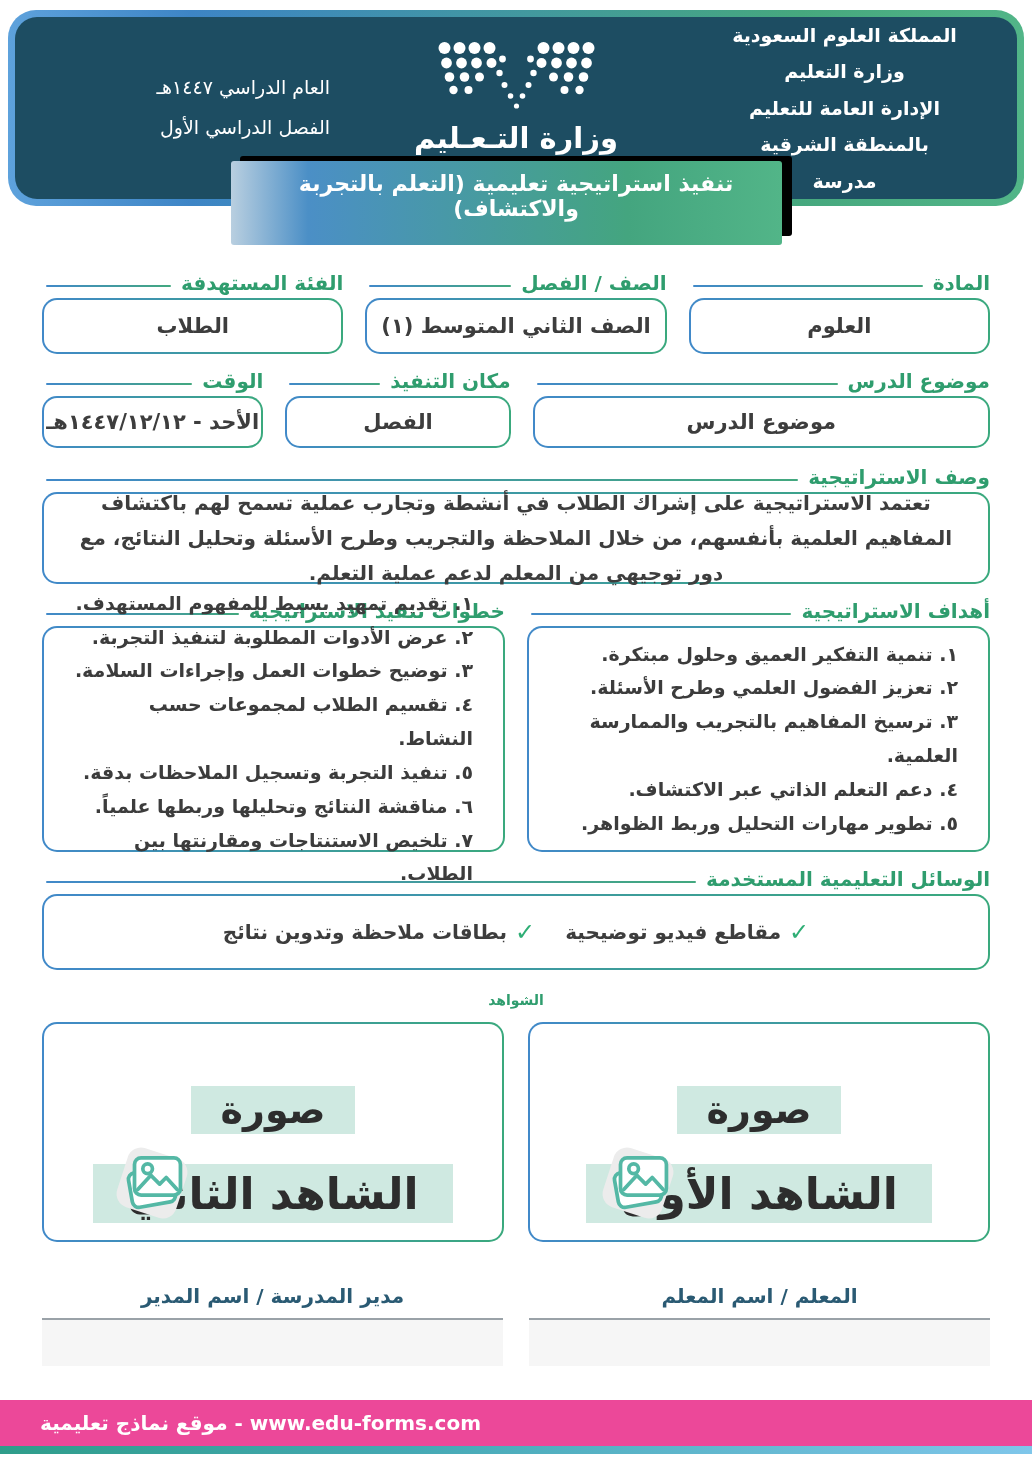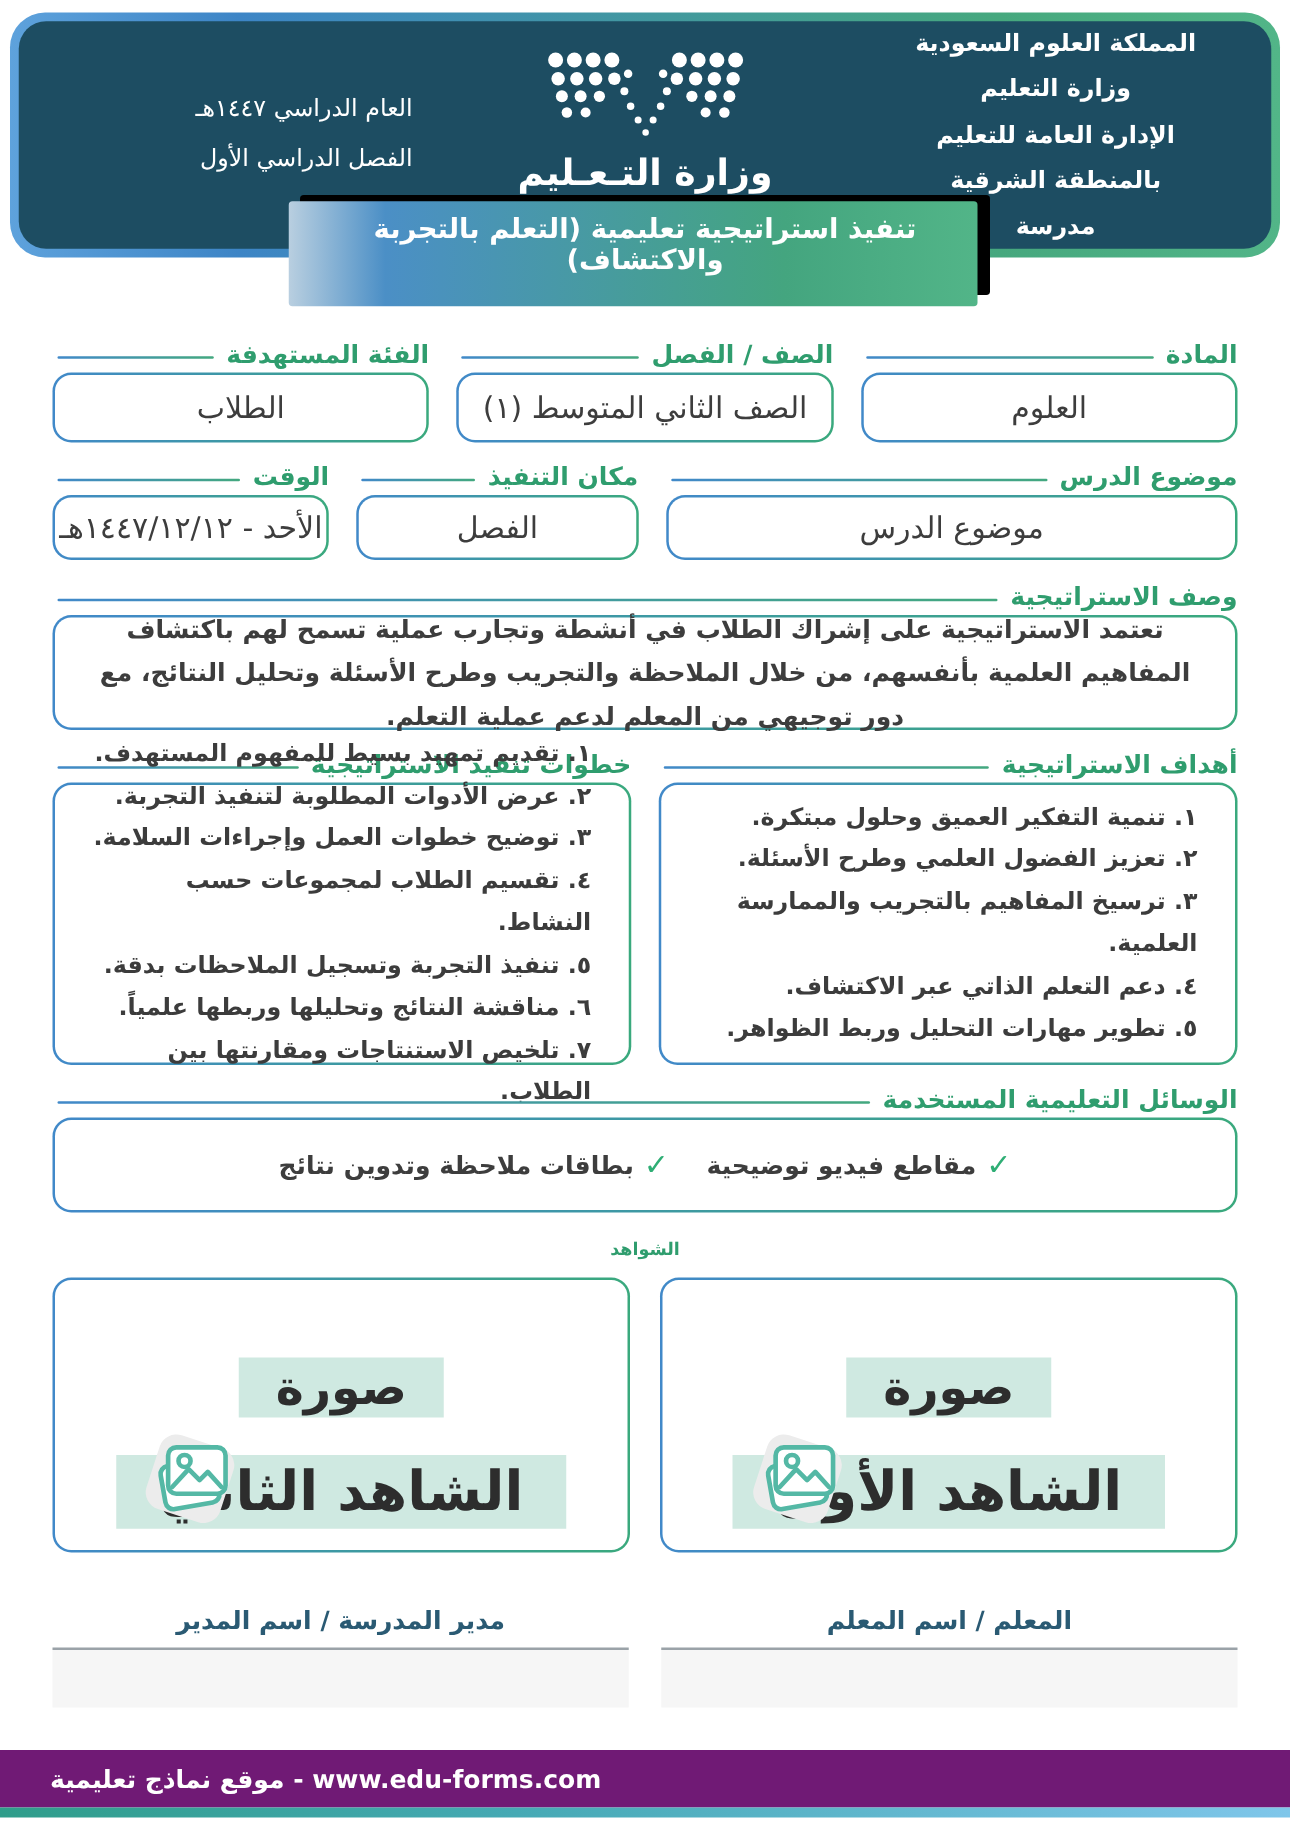--- a/index.html
+++ b/index.html
@@ -34,21 +34,21 @@
   .lline { flex:1; height:2px; margin:6px 10px 0 4px;
     background:linear-gradient(to left,#43a87f,#4189c9); border-radius:2px; }
 
   .gbox { background:linear-gradient(90deg,#4189c9,#3aa97d); border-radius:15px; padding:2px; }
   .gbox-in { background:#fff; border-radius:13px; width:100%; height:100%;
     display:flex; align-items:center; justify-content:center; color:#3d3d3d; }
 
   .row1 { display:grid; grid-template-columns:1fr 1fr 1fr; gap:22px; margin-top:32px; }
   .row2 { display:grid; grid-template-columns:465fr 229fr 225fr; gap:22px; margin-top:12px; }
   .fbox { height:56px; }
-  .fbox .gbox-in { font-size:24px; font-weight:normal; }
+  .fbox .gbox-in { font-size:21px; font-weight:bold; }
   .row2 .fbox { height:52px; }
 
   .desc-sec { margin-top:14px; }
   .desc-box { height:92px; }
   .desc-box .gbox-in { font-size:20px; line-height:1.75; text-align:center; padding:8px 26px; font-weight:bold; }
 
   .two-col { display:grid; grid-template-columns:1fr 1fr; gap:22px; margin-top:12px; }
   .big-box { height:226px; }
   .list-in { flex-direction:column; justify-content:center; align-items:flex-start; padding:10px 30px; }
   .list-item { font-size:19px; font-weight:bold; color:#3c3c3c; line-height:1.78; text-align:right; }
@@ -71,21 +71,21 @@
   .img-icon svg { position:relative; width:70px; height:70px; }
 
   
   .sign-grid { display:grid; grid-template-columns:1fr 1fr; gap:26px; margin-top:42px; }
   .sign-label { text-align:center; color:#2a5a73; font-weight:bold; font-size:20px; margin-bottom:10px; }
   .sign-line { border-top:2px solid #9aa2a8; }
   .sign-box { height:46px; background:#f6f6f6; }
 
   
   .footer { position:absolute; left:0; right:0; bottom:7px; }
-  .footer-bar { height:46px; background:#701a75; display:flex; align-items:center; }
+  .footer-bar { height:46px; background:#ec4899; display:flex; align-items:center; }
   .footer-text { margin-right:auto; margin-left:40px; color:#fff; font-size:20px; font-weight:bold; direction:rtl; }
   .footer-strip { height:8px; background:linear-gradient(90deg,#2f9d8a 0%, #45a9b4 40%, #7fc6ea 100%); }
 </style>
 </head>
 <body>
 
 <div class="page">
 
   <div class="header-wrap">
     <div class="header-panel">

